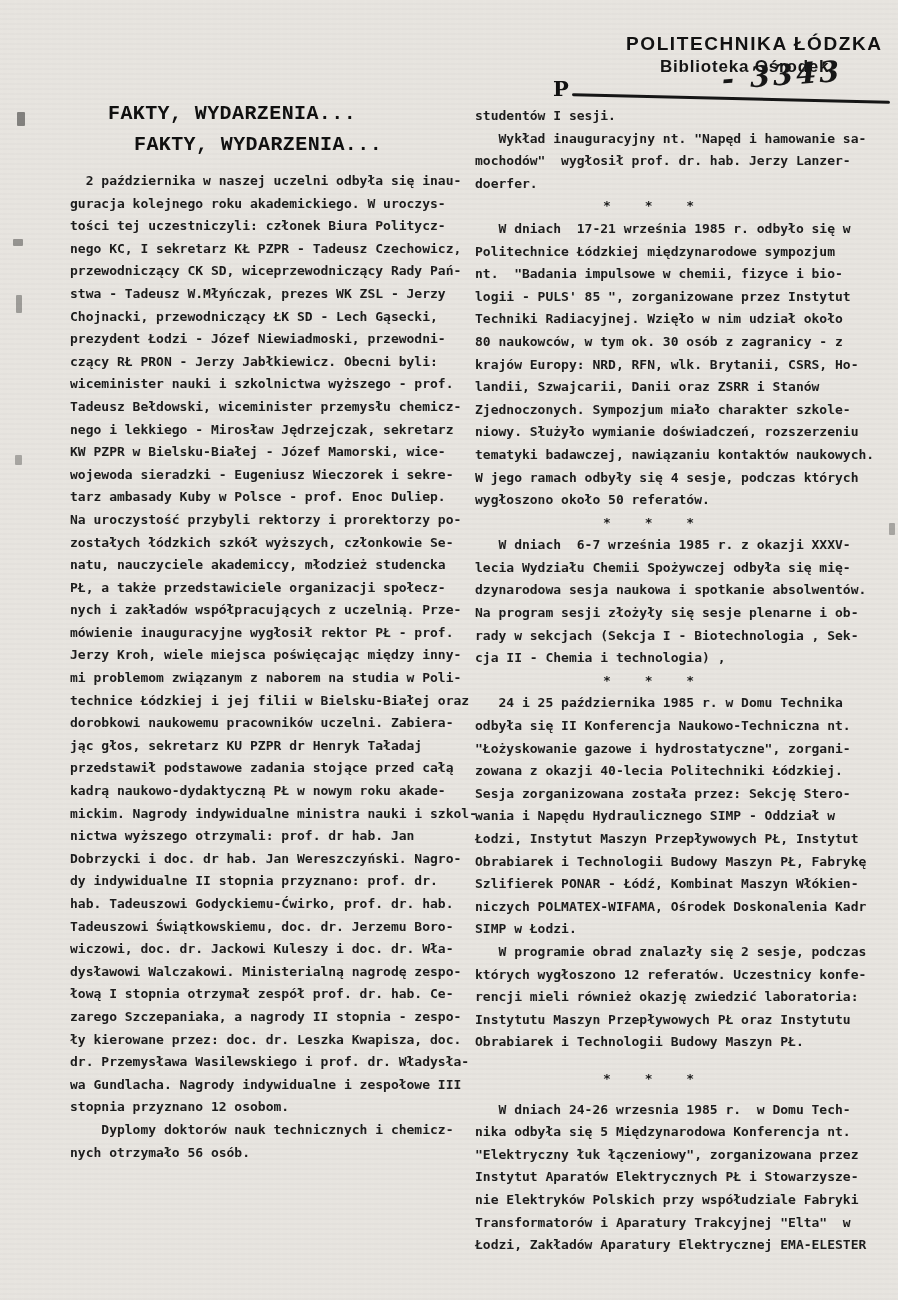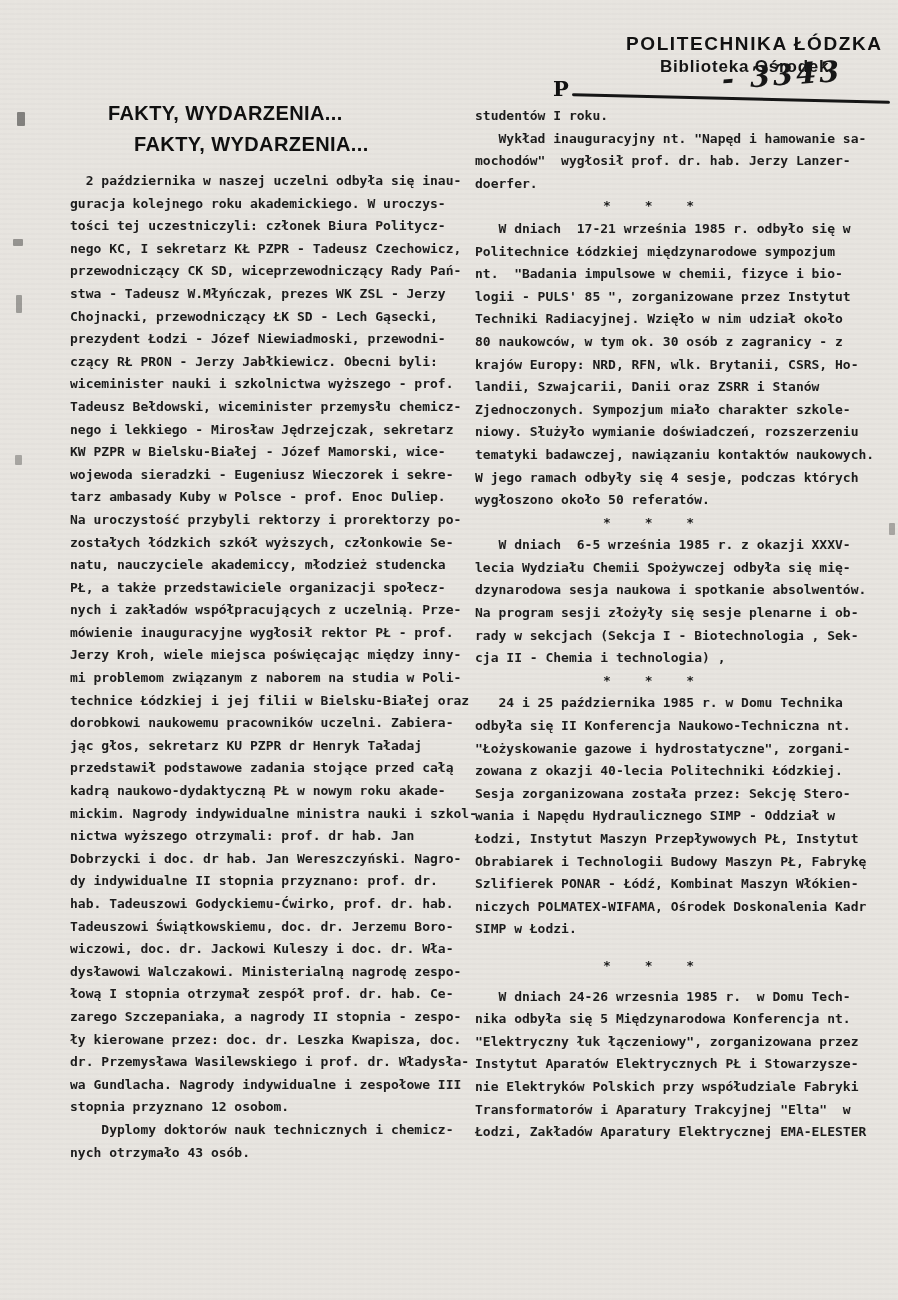--- a/index.html
+++ b/index.html
@@ -40,21 +40,21 @@
     position:absolute; top:97px; left:572px; width:318px; height:3px;
     background:#161616; transform:rotate(1.4deg); border-radius:2px;
   }
 
   
   .columns { display:flex; padding:98px 0 0 57px; }
   .col-left  { width:392px; }
   .col-right { width:404px; margin-left:13px; padding-top:7px; }
 
   .heading {
-    font-family:Liberation Sans, sans-serif; font-weight:bold;
+    font-family:Liberation Mono, monospace; font-weight:bold;
     font-size:20px; line-height:31px; letter-spacing:0.4px; color:#101010;
     margin-bottom:10px;
   }
   .heading .hl1 { display:block; padding-left:38px; }
   .heading .hl2 { display:block; padding-left:64px; }
 
   .bodytext { font-size:13px; line-height:22.6px; font-weight:bold; color:#1c1c1c; }
   .para { white-space:pre; }
   .separator { padding-left:128px; word-spacing:26px; font-weight:bold; }
   .separator.gap { margin-top:14px; margin-bottom:8px; }
@@ -121,62 +121,67 @@
 Tadeuszowi Świątkowskiemu, doc. dr. Jerzemu Boro-
 wiczowi, doc. dr. Jackowi Kuleszy i doc. dr. Wła-
 dysławowi Walczakowi. Ministerialną nagrodę zespo-
 łową I stopnia otrzymał zespół prof. dr. hab. Ce-
 zarego Szczepaniaka, a nagrody II stopnia - zespo-
 ły kierowane przez: doc. dr. Leszka Kwapisza, doc.
 dr. Przemysława Wasilewskiego i prof. dr. Władysła-
 wa Gundlacha. Nagrody indywidualne i zespołowe III
 stopnia przyznano 12 osobom.</div>
           <div class="para">    Dyplomy doktorów nauk technicznych i chemicz-
-nych otrzymało 43 osób.</div>
+nych otrzymało 56 osób.</div>
         </div>
     </div>
 
     <div class="col-right bodytext">
-        <div class="para">studentów I roku.</div>
+        <div class="para">studentów I sesji.</div>
         <div class="para">   Wykład inauguracyjny nt. "Napęd i hamowanie sa-
 mochodów"  wygłosił prof. dr. hab. Jerzy Lanzer-
 doerfer.</div>
         <div class="separator">*  *  *</div>
         <div class="para">   W dniach  17-21 września 1985 r. odbyło się w
 Politechnice Łódzkiej międzynarodowe sympozjum
 nt.  "Badania impulsowe w chemii, fizyce i bio-
 logii - PULS' 85 ", zorganizowane przez Instytut
 Techniki Radiacyjnej. Wzięło w nim udział około
 80 naukowców, w tym ok. 30 osób z zagranicy - z
 krajów Europy: NRD, RFN, wlk. Brytanii, CSRS, Ho-
 landii, Szwajcarii, Danii oraz ZSRR i Stanów
 Zjednoczonych. Sympozjum miało charakter szkole-
 niowy. Służyło wymianie doświadczeń, rozszerzeniu
 tematyki badawczej, nawiązaniu kontaktów naukowych.
 W jego ramach odbyły się 4 sesje, podczas których
 wygłoszono około 50 referatów.</div>
         <div class="separator">*  *  *</div>
-        <div class="para">   W dniach  6-5 września 1985 r. z okazji XXXV-
+        <div class="para">   W dniach  6-7 września 1985 r. z okazji XXXV-
 lecia Wydziału Chemii Spożywczej odbyła się mię-
 dzynarodowa sesja naukowa i spotkanie absolwentów.
 Na program sesji złożyły się sesje plenarne i ob-
 rady w sekcjach (Sekcja I - Biotechnologia , Sek-
 cja II - Chemia i technologia) ,</div>
         <div class="separator">*  *  *</div>
         <div class="para">   24 i 25 października 1985 r. w Domu Technika
 odbyła się II Konferencja Naukowo-Techniczna nt.
 "Łożyskowanie gazowe i hydrostatyczne", zorgani-
 zowana z okazji 40-lecia Politechniki Łódzkiej.
 Sesja zorganizowana została przez: Sekcję Stero-
 wania i Napędu Hydraulicznego SIMP - Oddział w
 Łodzi, Instytut Maszyn Przepływowych PŁ, Instytut
 Obrabiarek i Technologii Budowy Maszyn PŁ, Fabrykę
 Szlifierek PONAR - Łódź, Kombinat Maszyn Włókien-
 niczych POLMATEX-WIFAMA, Ośrodek Doskonalenia Kadr
 SIMP w Łodzi.</div>
+        <div class="para">   W programie obrad znalazły się 2 sesje, podczas
+których wygłoszono 12 referatów. Uczestnicy konfe-
+rencji mieli również okazję zwiedzić laboratoria:
+Instytutu Maszyn Przepływowych PŁ oraz Instytutu
+Obrabiarek i Technologii Budowy Maszyn PŁ.</div>
         <div class="separator gap">*  *  *</div>
         <div class="para">   W dniach 24-26 wrzesnia 1985 r.  w Domu Tech-
 nika odbyła się 5 Międzynarodowa Konferencja nt.
 "Elektryczny łuk łączeniowy", zorganizowana przez
 Instytut Aparatów Elektrycznych PŁ i Stowarzysze-
 nie Elektryków Polskich przy współudziale Fabryki
 Transformatorów i Aparatury Trakcyjnej "Elta"  w
 Łodzi, Zakładów Aparatury Elektrycznej EMA-ELESTER</div>
       </div>
   </div>

